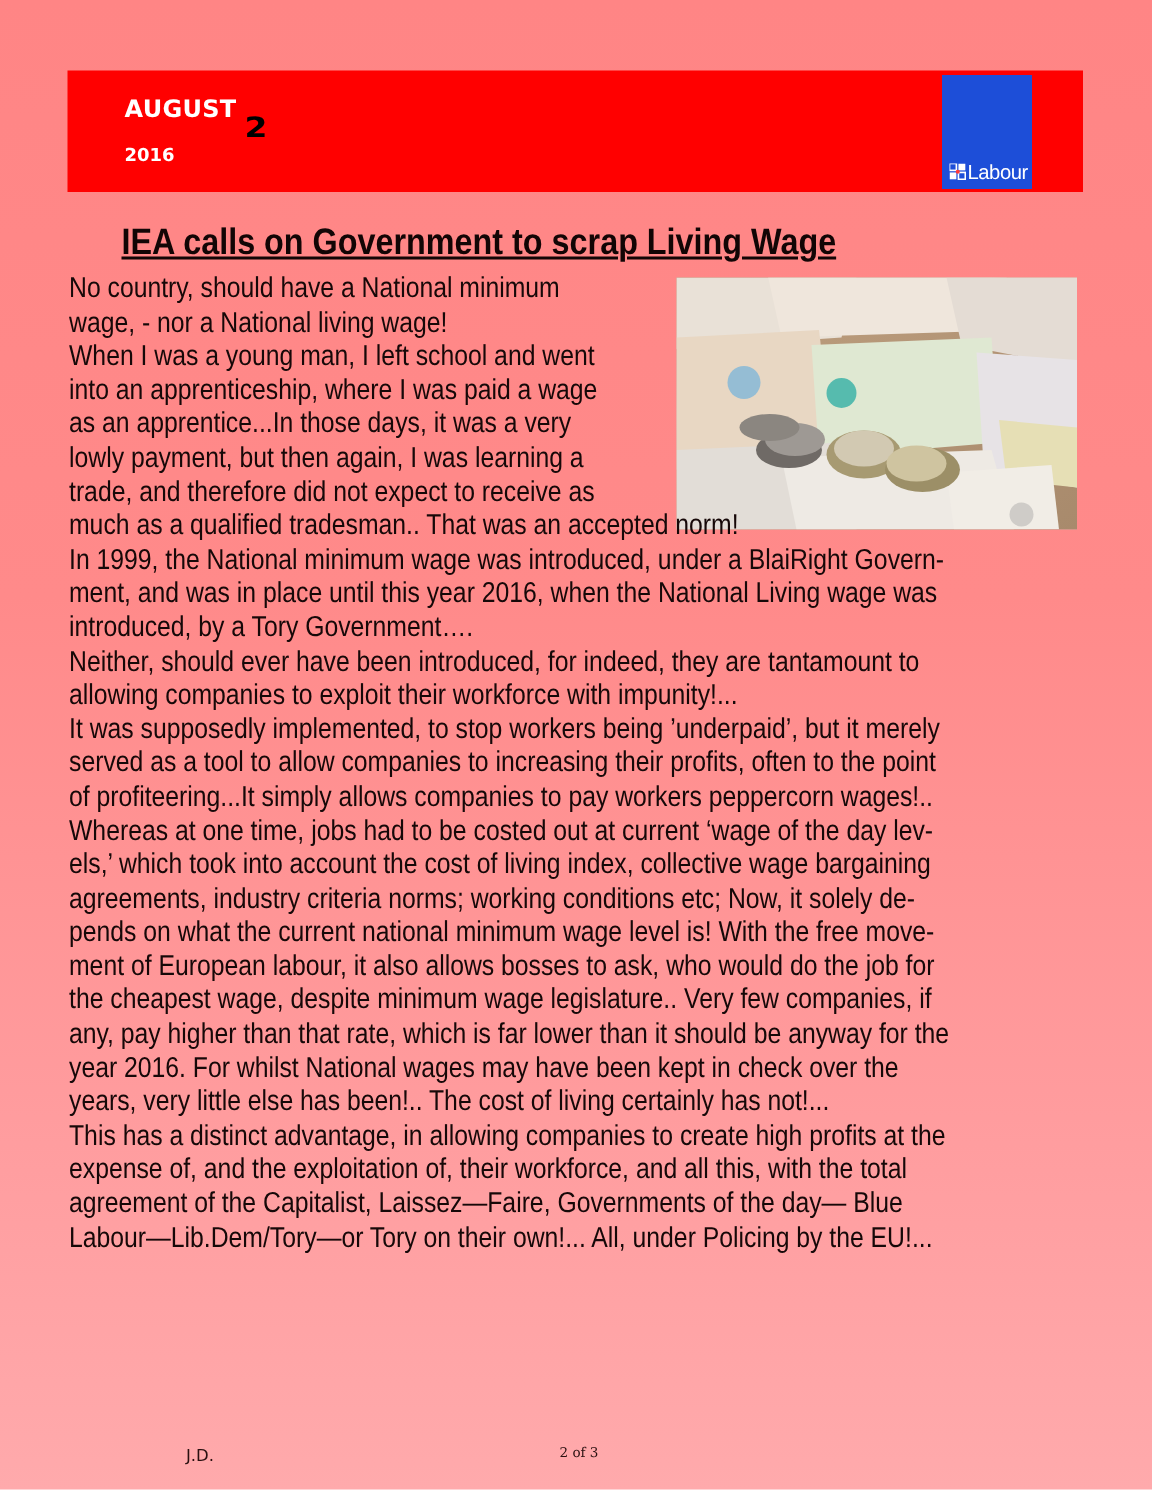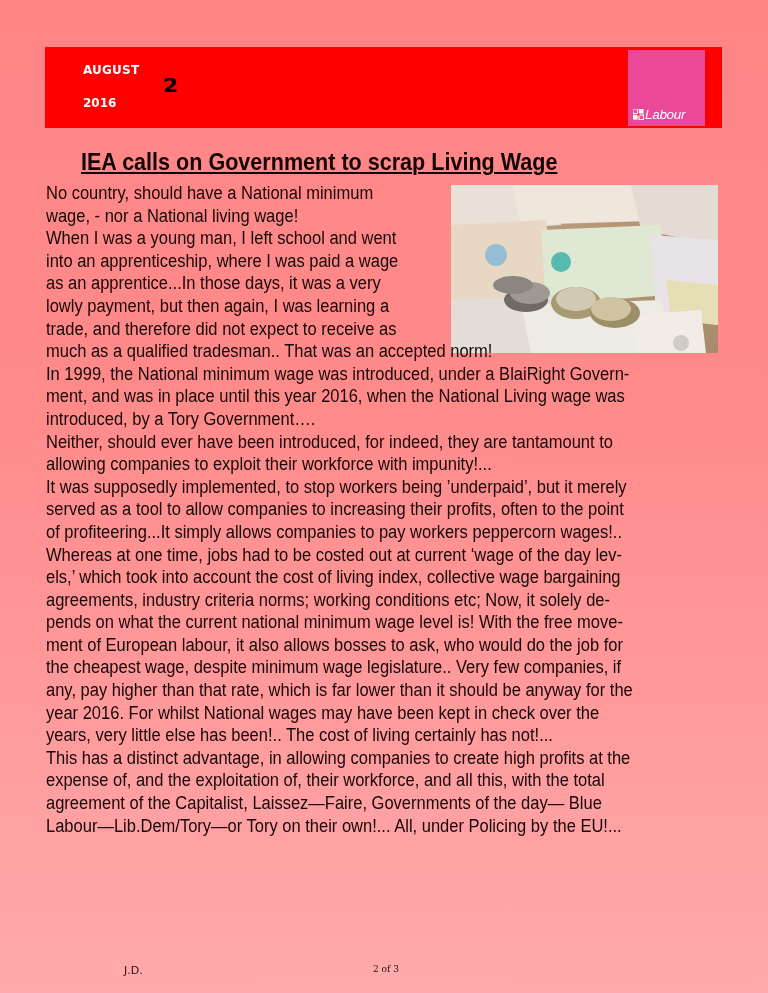--- a/index.html
+++ b/index.html
@@ -23,21 +23,21 @@
       height: 81px;
       background: #ff0000;
     }
     .banner-month {
       position: absolute;
       left: 38px;
       top: 16px;
       color: #ffffff;
       font-family: "DejaVu Sans", sans-serif;
       font-weight: bold;
-      font-size: 12px;
+      font-size: 16px;
       letter-spacing: 0.2px;
     }
     .banner-year {
       position: absolute;
       left: 38px;
       top: 49px;
       color: #ffffff;
       font-family: "DejaVu Sans", sans-serif;
       font-weight: bold;
       font-size: 12px;
@@ -64,24 +64,23 @@
       font-weight: bold;
       font-size: 46px;
       line-height: 48px;
       letter-spacing: 12px;
       white-space: pre;
     }
     .labour-box {
       position: absolute;
       left: 583px;
       top: 3px;
-      width: 77px;
+      width: 60px;
       height: 76px;
-      background: #ec4899;
-      font-style: italic;
+      background: #1d4ed8;
     }
     .labour-logo {
       position: absolute;
       left: 5px;
       bottom: 4px;
       display: flex;
       align-items: center;
       color: #ffffff;
       font-family: "Liberation Sans", sans-serif;
       font-size: 13.5px;

